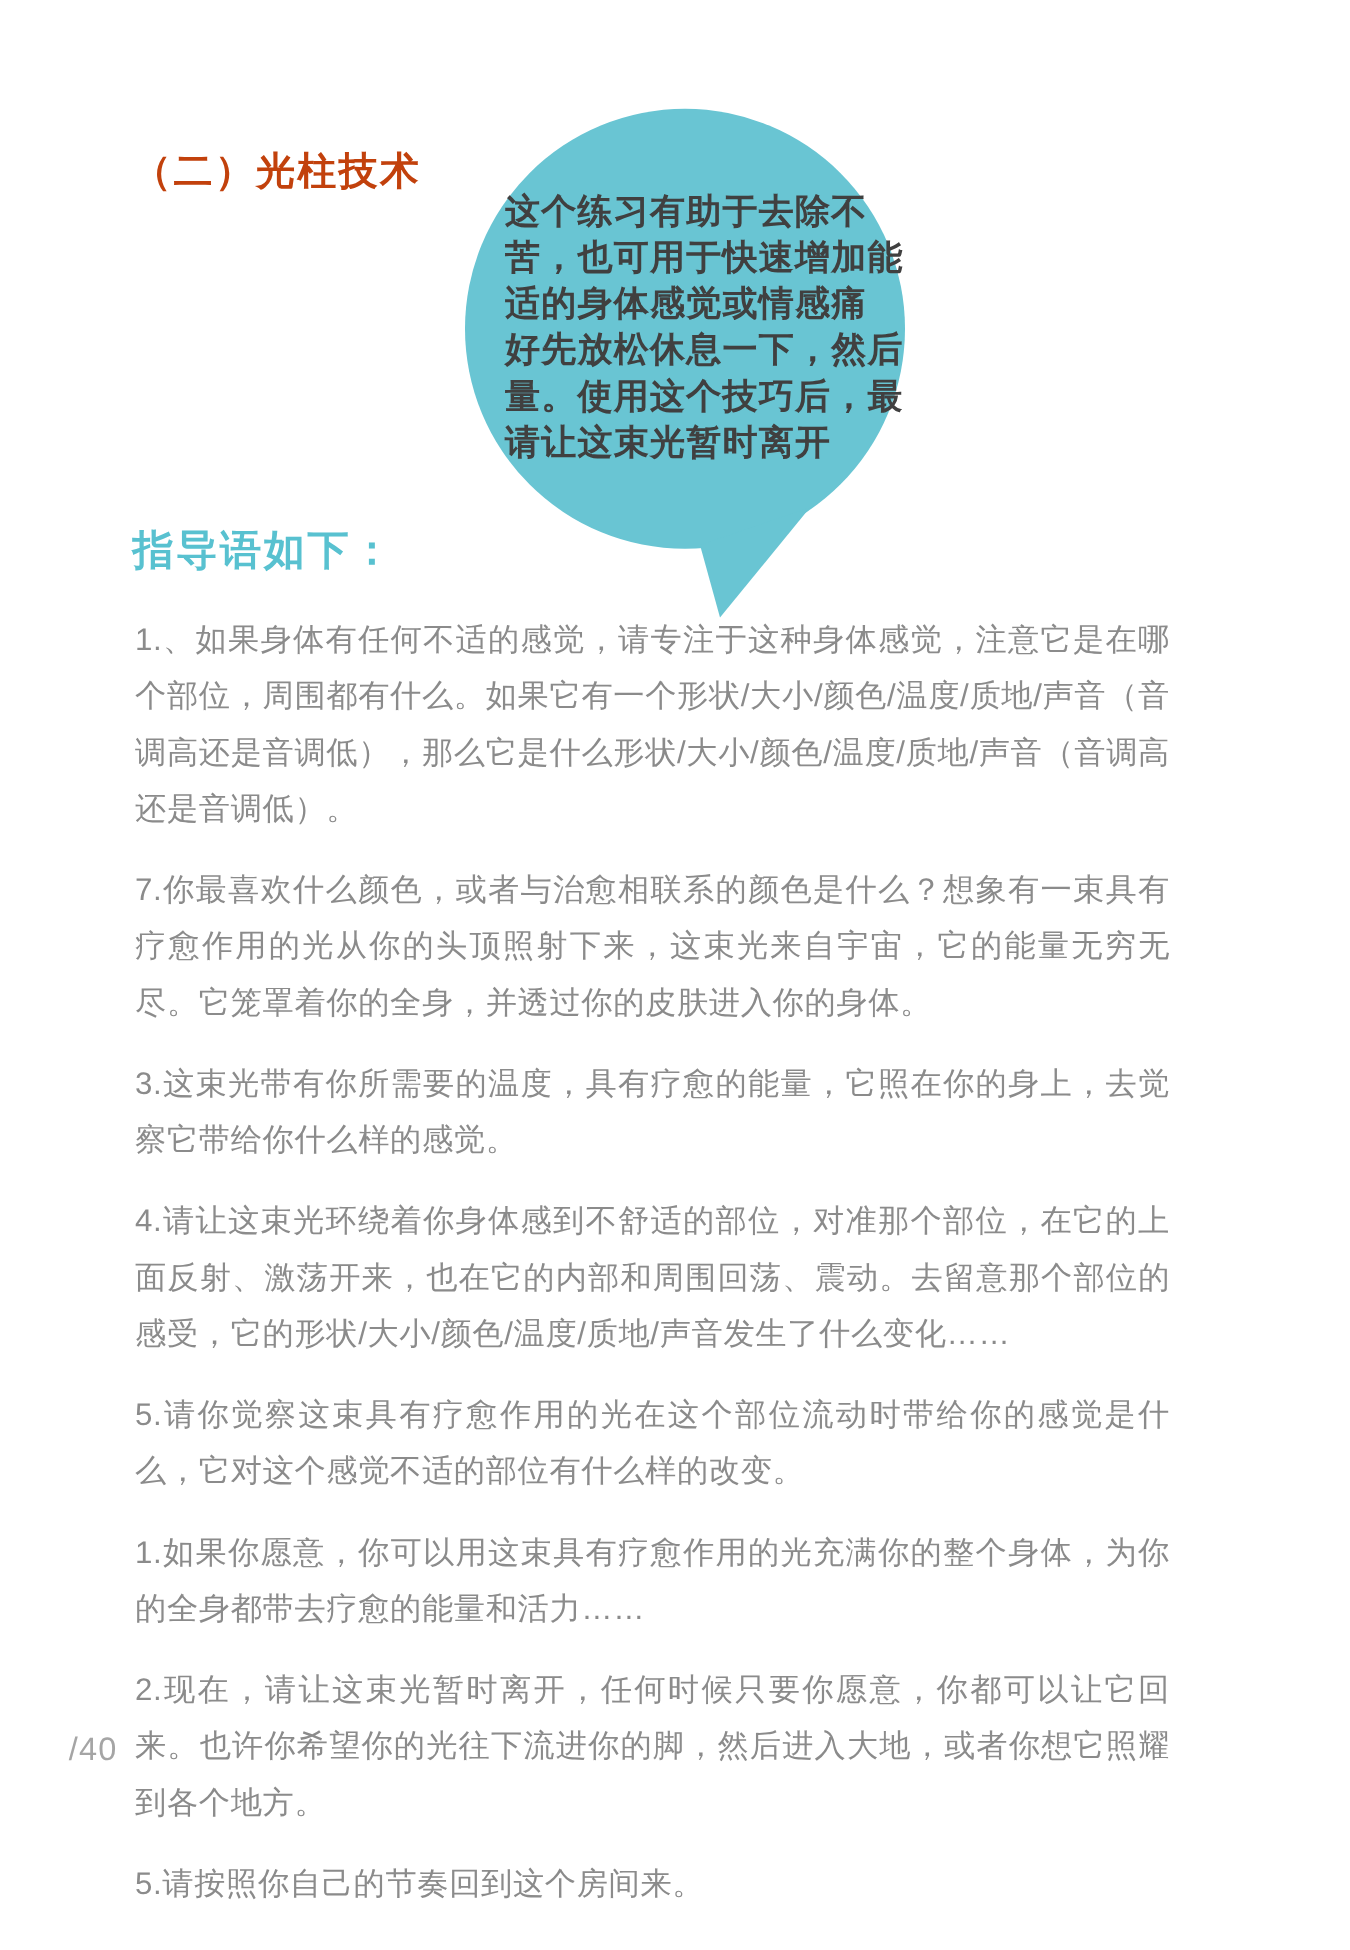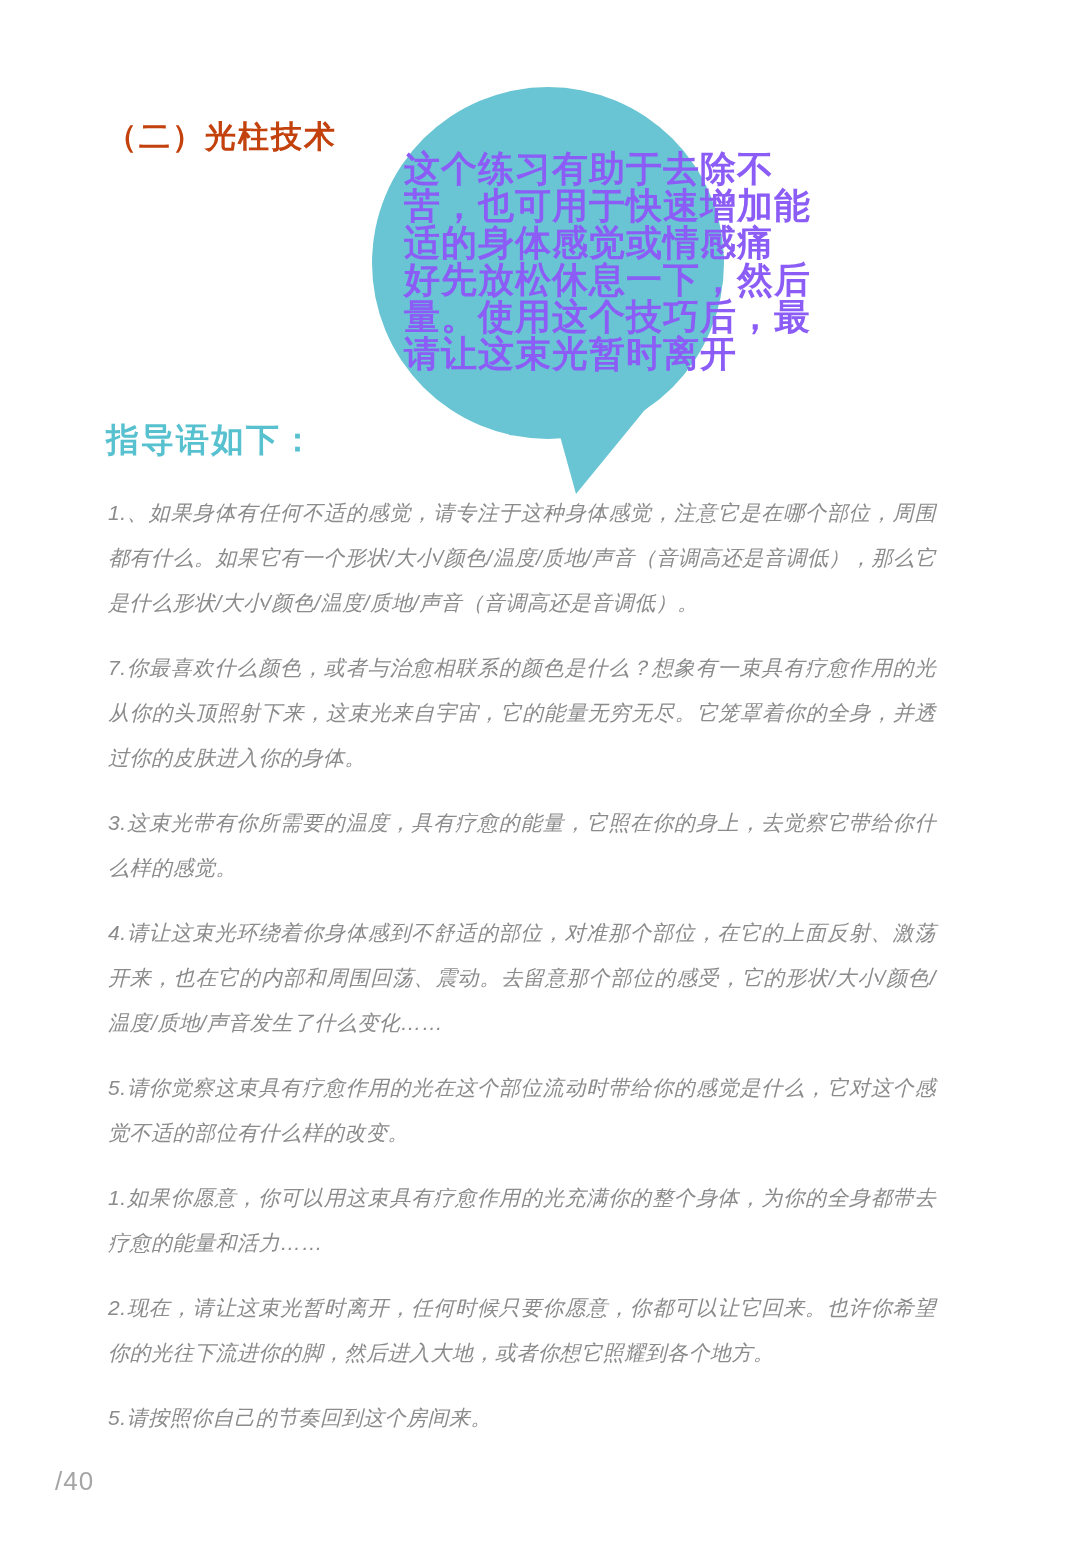--- a/index.html
+++ b/index.html
@@ -30,22 +30,22 @@
     left: 370px;
     top: 86px;
     width: 372px;
     height: 414px;
   }
   .bubble-text {
     position: absolute;
     left: 404px;
     top: 150px;
     width: 300px;
-    color: #8b5cf6;
-    font-size: 36px;
+    color: #404040;
+    font-size: 28px;
     font-weight: 700;
     line-height: 37px;
     letter-spacing: 1px;
   }
   .bubble-text .line {
     display: block;
     white-space: nowrap;
   }
   .section-heading {
     position: absolute;
@@ -58,31 +58,30 @@
     white-space: nowrap;
   }
   .instructions {
     position: absolute;
     left: 108px;
     top: 490px;
     width: 828px;
   }
   .instructions p {
     margin: 0 0 20px 0;
-    font-size: 21px;
+    font-size: 25px;
     line-height: 45px;
     letter-spacing: 0.5px;
     color: #8b8b8b;
     text-align: justify;
-    font-style: italic;
   }
   .page-number {
     position: absolute;
     left: 55px;
-    top: 1466px;
+    top: 1384px;
     font-size: 26px;
     color: #a5a5a5;
     letter-spacing: 1px;
   }
 </style>
 </head>
 <body>
 
 <div class="page">
 

